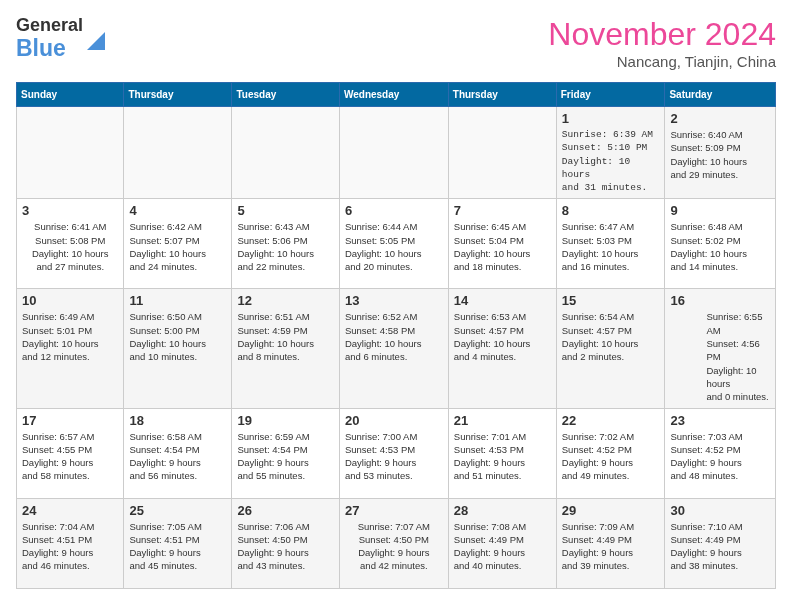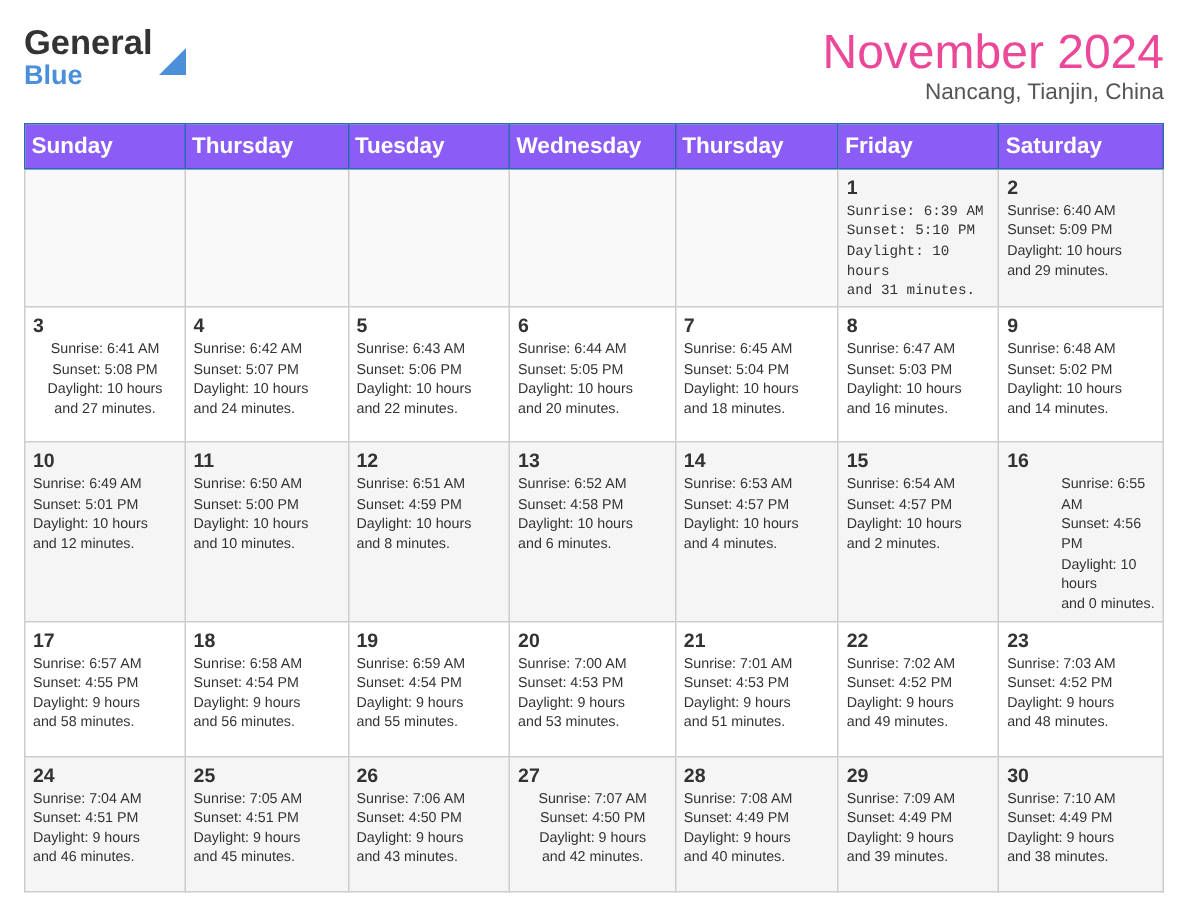--- a/index.html
+++ b/index.html
@@ -15,26 +15,26 @@
       justify-content: space-between;
       align-items: flex-start;
       margin-bottom: 12px;
     }
     .logo {
       display: flex;
       align-items: center;
       gap: 4px;
     }
     .logo-text-general {
-      font-size: 23px;
+      font-size: 18px;
       font-weight: bold;
       color: #333;
     }
     .logo-text-blue {
-      font-size: 18px;
+      font-size: 23px;
       font-weight: bold;
       color: #4a90d9;
     }
     .title-block {
       text-align: right;
     }
     .month-title {
       font-size: 32px;
       font-weight: normal;
       color: #ec4899;
@@ -42,23 +42,23 @@
     .location {
       font-size: 15px;
       color: #555;
     }
     .calendar {
       width: 100%;
       border-collapse: collapse;
       border: 1px solid #ccc;
     }
     .calendar thead tr th {
-      background: #8b5cf6;
+      background: #0369a1;
       color: #fff;
-      font-size: 15px;
+      font-size: 10px;
       font-weight: bold;
       padding: 6px 4px;
       text-align: left;
       border: 1px solid #2a6aae;
     }
     .calendar tbody tr td {
       vertical-align: top;
       padding: 4px 5px;
       border: 1px solid #ccc;
       font-size: 10px;

